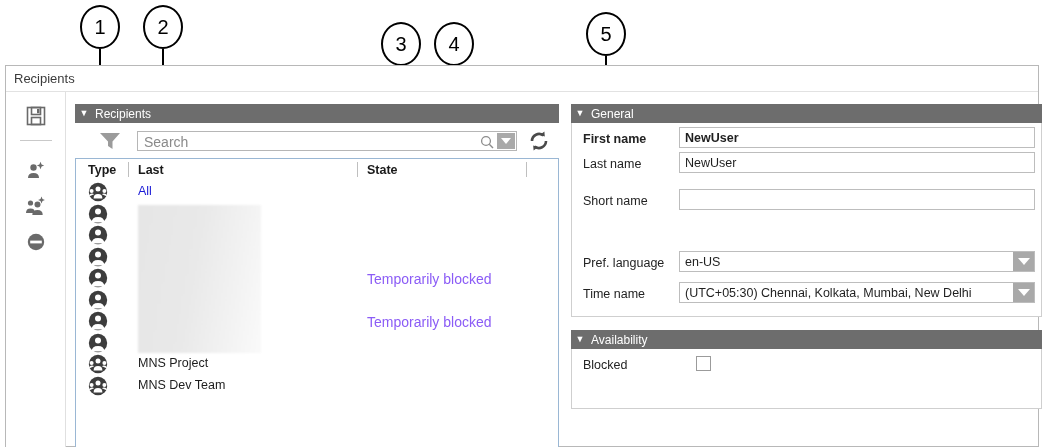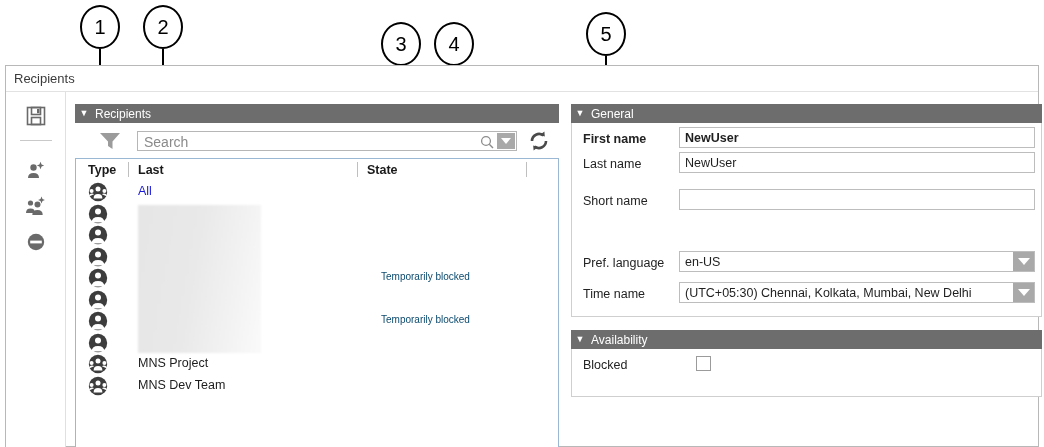--- a/index.html
+++ b/index.html
@@ -97,21 +97,21 @@
     border:1px solid #9ab7d4;background:#ffffff;box-sizing:border-box;overflow:hidden;
   }
   .gridhdr{position:absolute;left:0;top:0;width:482px;height:22px;background:#ffffff;}
   .gridhdr .col{position:absolute;top:4px;font-size:12.5px;font-weight:bold;color:#1a1a1a;}
   .gridhdr .vsep{position:absolute;top:3px;width:1px;height:15px;background:#bfbfbf;}
   .rows{position:absolute;left:0;top:22px;width:482px;}
   .row{position:relative;height:21.5px;}
   .row .tcell{position:absolute;left:12px;top:1px;width:20px;height:20px;}
   .row .ncell{position:absolute;left:62px;top:3px;font-size:12.5px;color:#1d1d1d;}
   .row .ncell.all{color:#1b1bd6;font-weight:normal;}
-  .row .scell{position:absolute;left:291px;top:4px;font-size:10px;color:#0c4a6e;margin-left:14px;}
+  .row .scell{position:absolute;left:291px;top:4px;font-size:14px;color:#8b5cf6;}
   .redact{
     position:absolute;left:62px;top:0px;width:123px;height:155px;
     background:linear-gradient(100deg,#e6e6e6 0%,#e9e9e9 45%,#f2f2f2 75%,#fafafa 100%);
     filter:blur(1px);
   }
 
   
   .rightcol{position:absolute;left:504px;top:12px;width:471px;}
   .genpanel{position:absolute;left:0;top:0;width:471px;}
   .genbody{
@@ -132,21 +132,21 @@
     position:absolute;right:0;top:0;width:21px;height:19px;background:#a9a9a9;
     display:flex;align-items:center;justify-content:center;
   }
   .frow .fctl .arrow .car{
     width:0;height:0;border-left:6px solid transparent;border-right:6px solid transparent;
     border-top:7px solid #ffffff;
   }
 
   .availpanel{position:absolute;left:0;top:226px;width:471px;}
   .availbody{
-    position:absolute;left:0;top:19px;width:471px;height:48px;
+    position:absolute;left:0;top:19px;width:471px;height:60px;
     background:#ffffff;border:1px solid #cfcfcf;border-top:0;box-sizing:border-box;
   }
   .arow{position:absolute;left:0;width:469px;height:26px;}
   .arow .alabel{position:absolute;left:11px;top:5px;font-size:12.5px;color:#232323;}
   .chk{
     position:absolute;left:124px;top:3px;width:15px;height:15px;
     border:1px solid #9b9b9b;background:#ffffff;box-sizing:border-box;
   }
 </style>
 </head>

